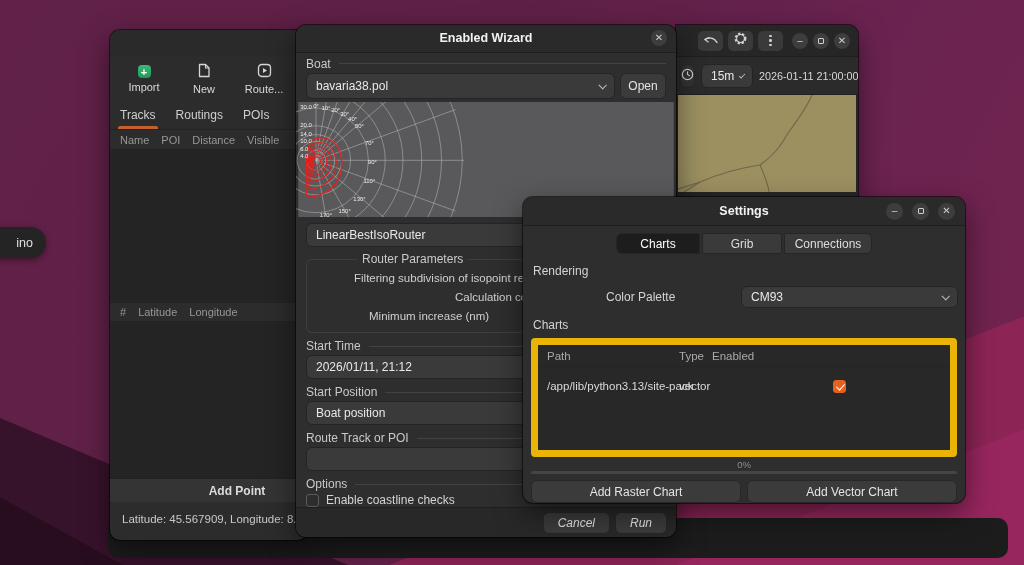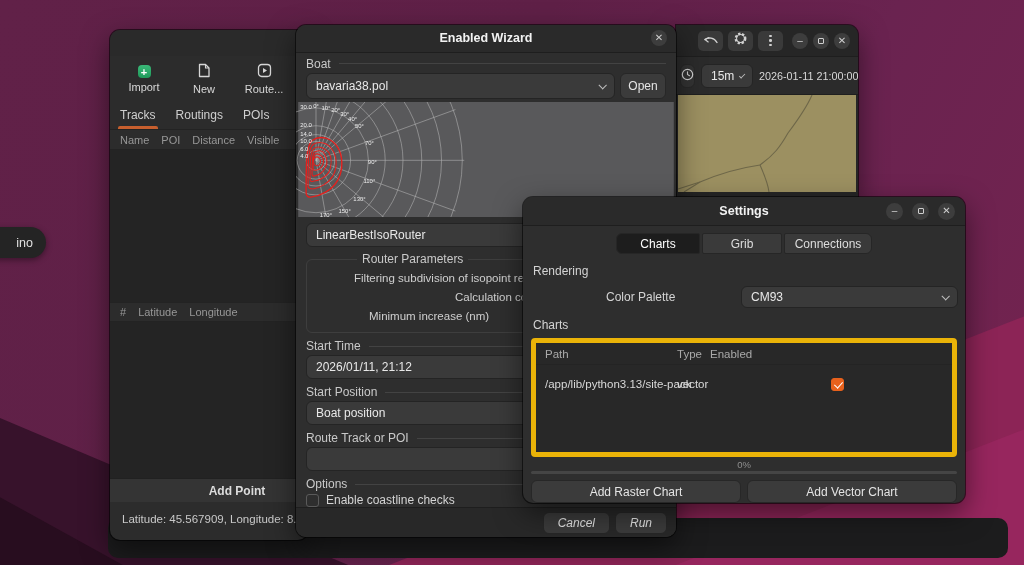--- a/index.html
+++ b/index.html
@@ -117,21 +117,21 @@
   .seg { height:21px; display:flex; align-items:center; justify-content:center; font-size:12px;
     background:#3a3a3a; border:1px solid #262626; color:#dddddd; }
   .seg:first-child { border-radius:6px 2px 2px 6px; width:84px; }
   .seg.mid { width:80px; border-radius:2px; }
   .seg:last-child { border-radius:2px 6px 6px 2px; width:88px; }
   .seg.active { background:#1d1d1d; color:#ffffff; }
   .st-label { font-size:12px; color:#d4d4d4; margin:10px 0 0 10px; }
   .palette-row { display:flex; align-items:center; margin:8px 0 0 83px; }
   .palette-row .plabel { font-size:12px; color:#d4d4d4; width:135px; }
   .palette-row .combo { width:217px; height:22px;gap:12px; }
-  .st-table { margin:6px 8px 0; height:126px; background:#282828; border:5px solid #eab308;
+  .st-table { margin:6px 8px 0; height:126px; background:#282828; border:7px solid #eab308;
     border-radius:4px; font-size:11.5px; position:relative; }
   .st-thead { display:flex; height:22px; align-items:center; color:#a9a9a9; border-bottom:1px solid #242424; }
   .st-thead .c1 { padding-left:9px; width:141px; }
   .st-thead .c2 { width:33px; }
   .st-row { display:flex; align-items:center; height:22px; margin-top:8px; color:#d9d9d9; }
   .st-row .c1 { padding-left:9px; width:141px; white-space:nowrap; }
   .st-row .c2 { width:33px; }
   .st-row .checkbox { margin-left:121px; }
   .progress-wrap { margin:2px 8px 0; }
   .progress-label { text-align:center; font-size:9.5px; color:#8f8f8f; }

